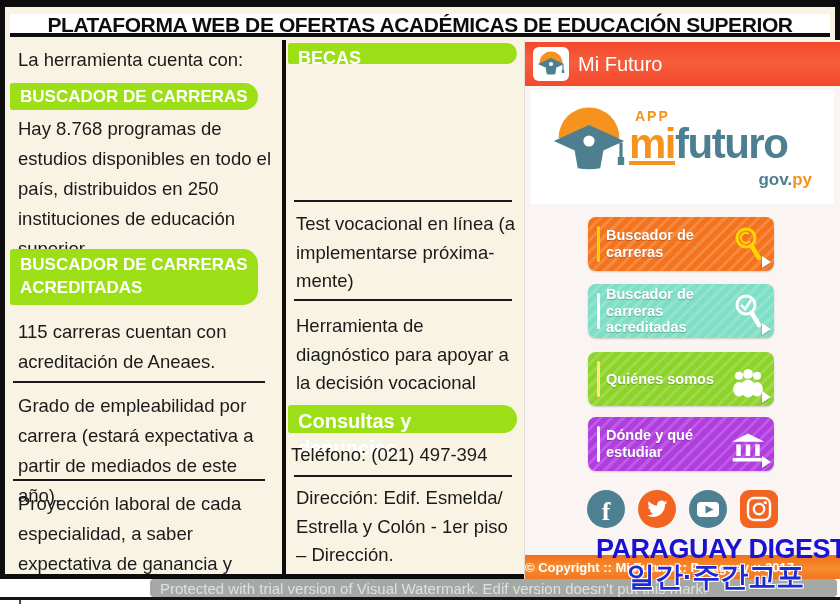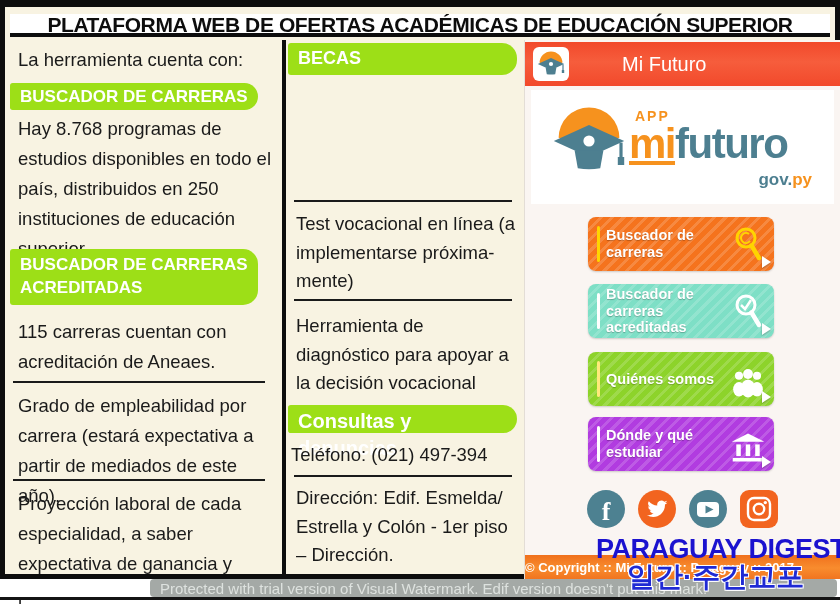--- a/index.html
+++ b/index.html
@@ -36,21 +36,21 @@
   .hline { position:absolute; height:2px; background:#1a1a1a; }
   .vline { position:absolute; width:4px; background:#0d0d0d; }
   
   .app {
     position:absolute; left:519px; top:33px; width:316px; height:541px;
     background:#faf5f2; border-left:1px solid #e3ddd6; overflow:hidden;
   }
   .app-header {
     position:absolute; left:0; right:0; top:2px; height:44px;
     background:linear-gradient(180deg,#f2492b 0%,#f65d3c 45%,#f2492b 100%);
-    display:flex; align-items:center;gap:44px;
+    display:flex; align-items:center;
   }
   .app-logo-badge {
     width:36px; height:34px; background:#ffffff; border-radius:6px;
     margin:0 9px 0 8px; display:flex; align-items:center; justify-content:center;
   }
   .app-header-title { color:#ffffff; font-size:20px; }
   .logo-panel {
     position:absolute; left:6px; right:6px; top:50px; height:114px;
     background:#ffffff;
   }
@@ -146,21 +146,21 @@
     <div class="hline" style="left:8px; top:374px; width:252px;"></div>
 
     <div class="para" style="left:13px; top:384px; width:264px;">Grado de empleabilidad por carrera (estará expectativa a partir de mediados de este año).</div>
 
     <div class="hline" style="left:8px; top:472px; width:252px;"></div>
 
     <div class="para" style="left:13px; top:482px; width:264px;">Proyección laboral de cada especialidad, a saber expectativa de ganancia y perfil.</div>
 
     <div class="vline" style="left:277px; top:33px; height:541px;"></div>
 
-    <div class="pill" style="left:283px; top:36px; width:229px; height:32px; font-size:18px;">BECAS</div>
+    <div class="pill" style="left:283px; top:36px; width:229px; height:21px; font-size:18px;">BECAS</div>
 
 
     <div class="hline" style="left:289px; top:193px; width:218px;"></div>
 
     <div class="para para-mid" style="left:291px; top:203px; width:222px;">Test vocacional en línea (a implementarse próxima-mente)</div>
 
     <div class="hline" style="left:289px; top:292px; width:218px;"></div>
 
     <div class="para para-mid" style="left:291px; top:305px; width:222px;">Herramienta de diagnóstico para apoyar a la decisión vocacional</div>
 

